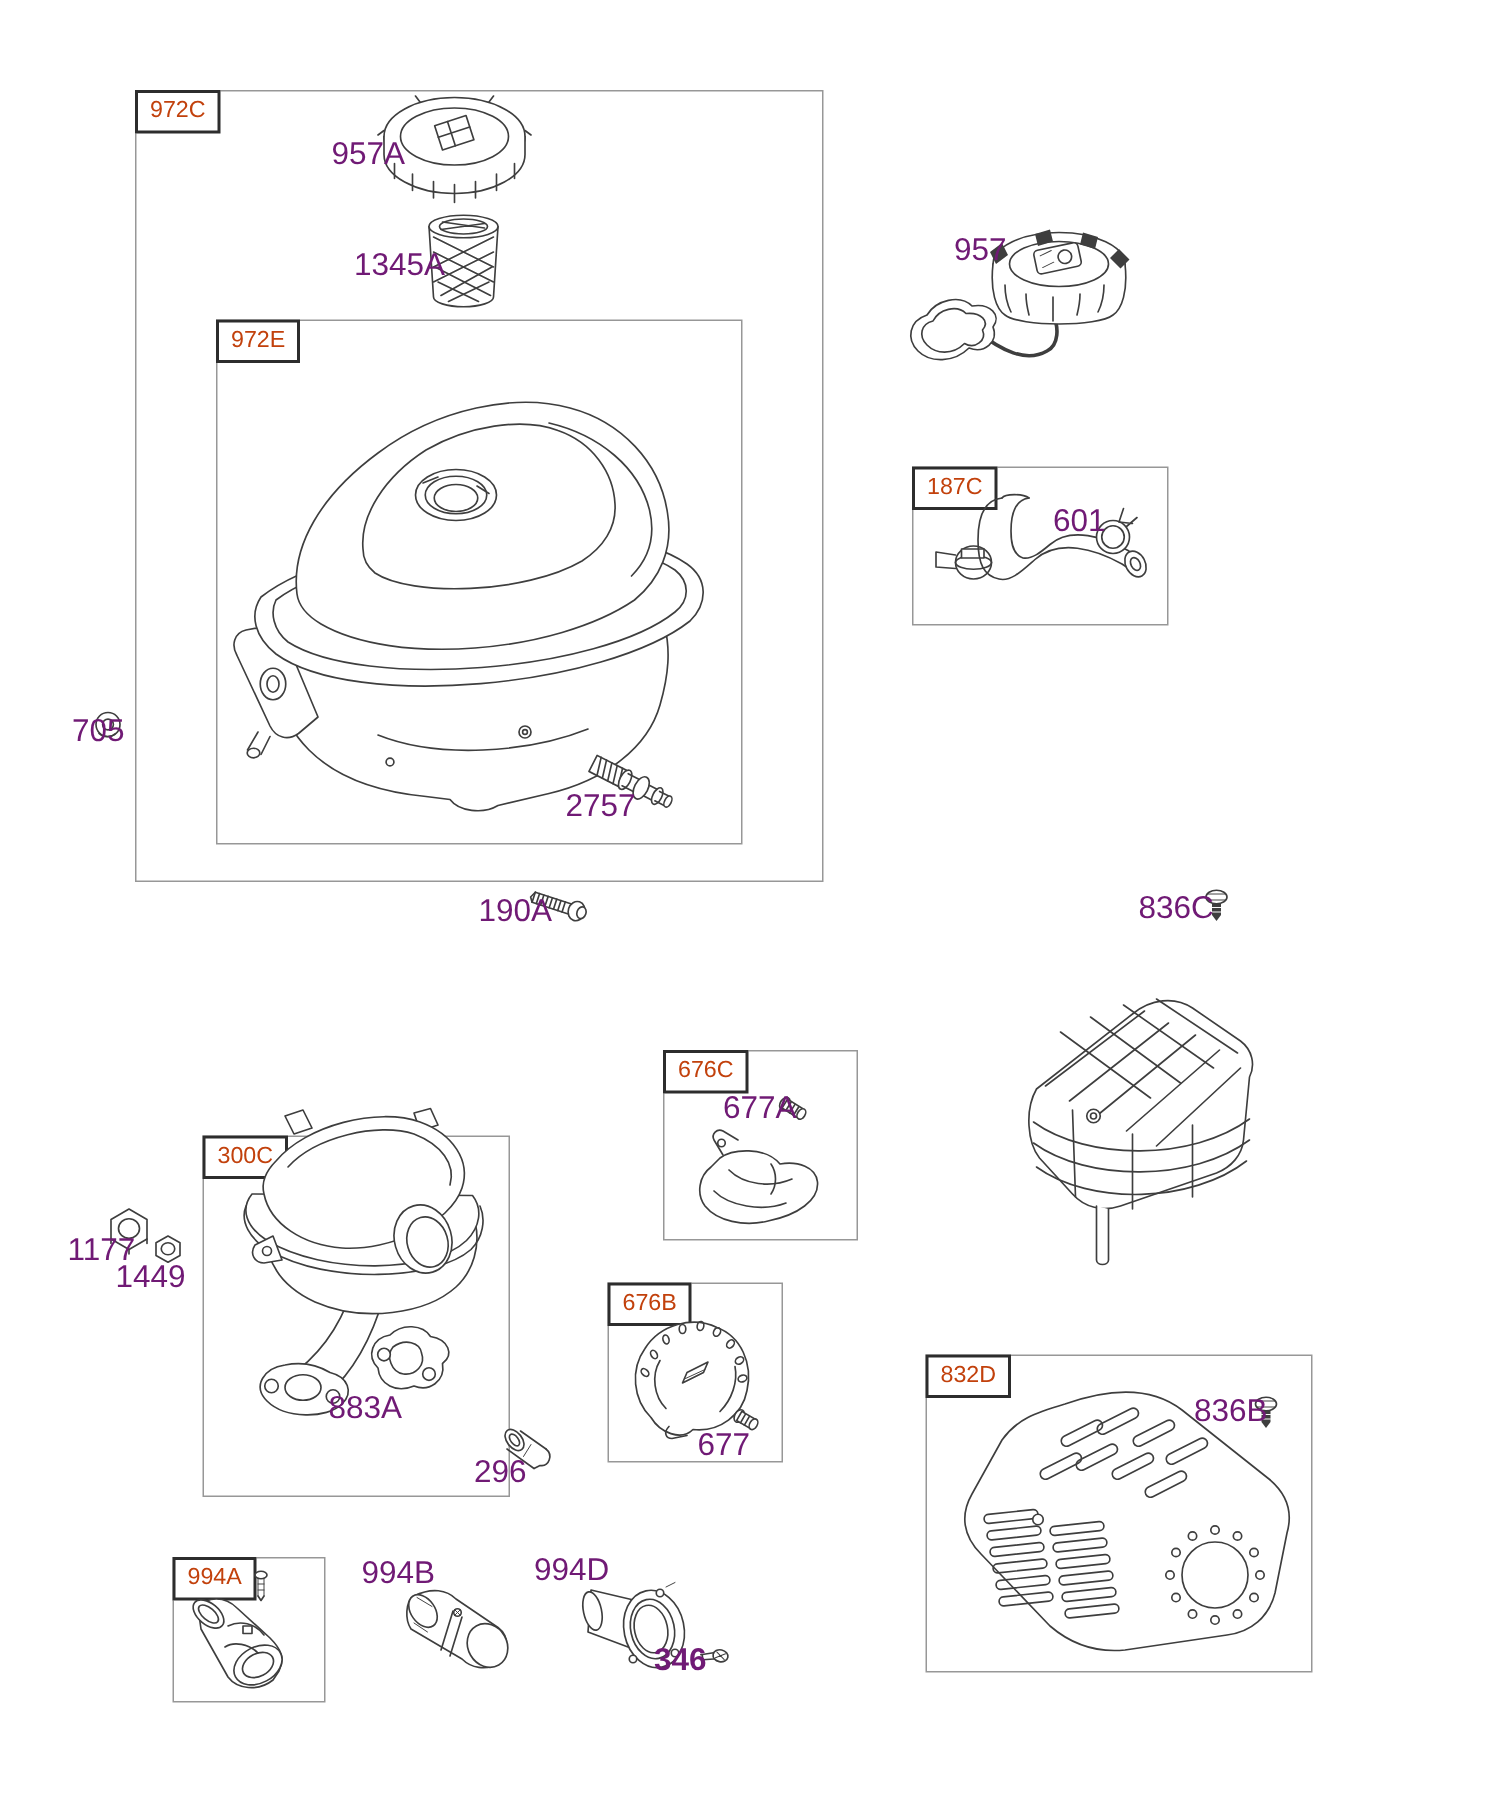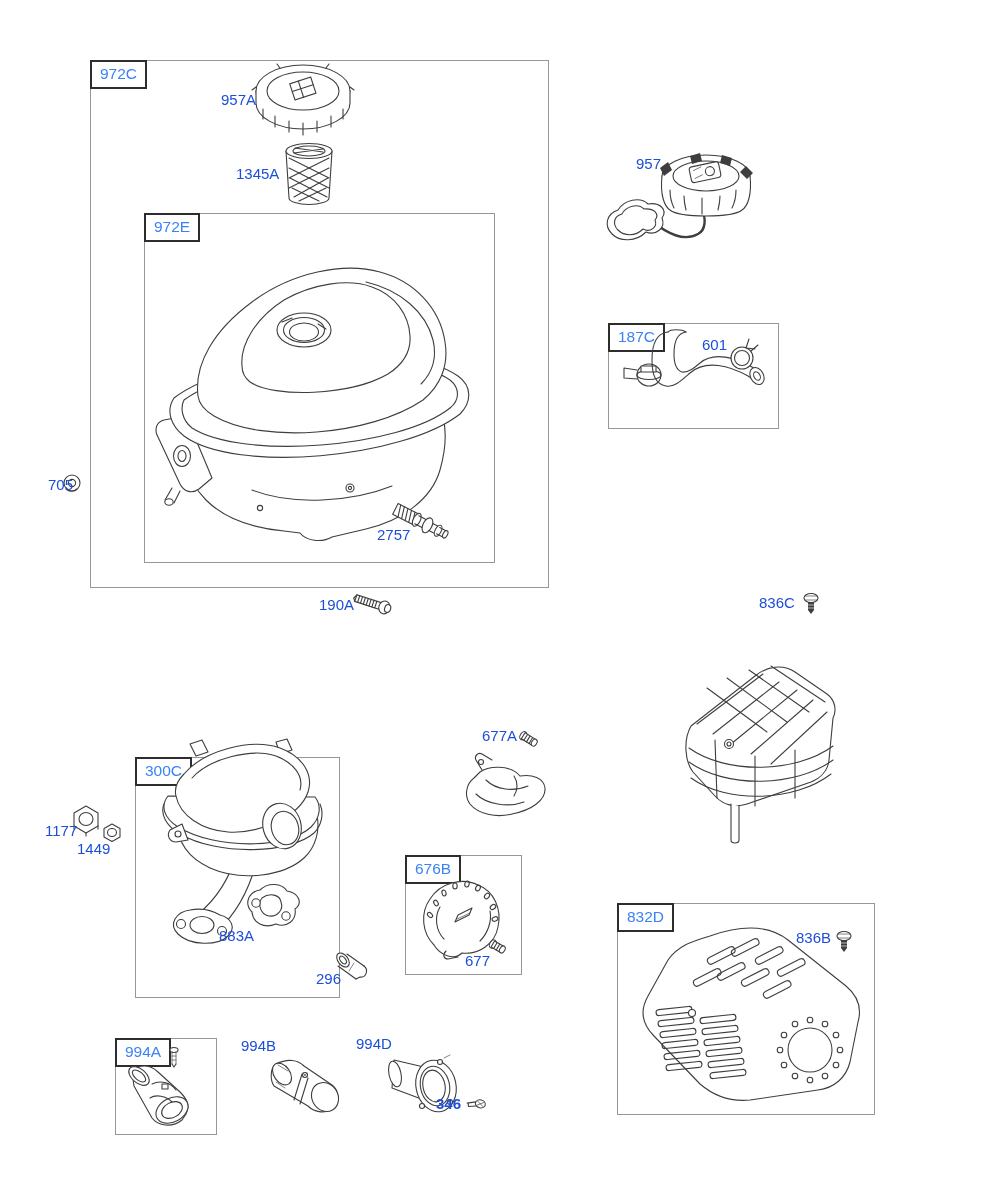--- a/index.html
+++ b/index.html
@@ -1,45 +1,48 @@
 <!DOCTYPE html>
 <html><head>
 <meta charset="utf-8">
 <style>
   html,body{margin:0;padding:0;background:#ffffff;}
   .diagram{position:relative;width:1005px;height:1200px;background:#ffffff;
            font-family:"Liberation Sans",sans-serif;overflow:hidden;}
   .cbox{position:absolute;border:1px solid #979797;}
   .tag{position:absolute;left:-1px;top:-1px;background:#ffffff;border:2px solid #2d2d2d;
-       padding:4px 8px 5px;font-size:15.5px;line-height:1;color:#3b82f6;white-space:nowrap;}
-  .lbl{position:absolute;font-size:15px;color:#1d4ed8;white-space:nowrap;line-height:1;}
+       padding:4px 8px 5px;font-size:15.5px;line-height:1;color:#c2410c;white-space:nowrap;}
+  .lbl{position:absolute;font-size:21px;color:#701a75;white-space:nowrap;line-height:1;}
   .part{position:absolute;}
   .part path,.part ellipse,.part circle,.part rect,.part polygon{
        fill:none;stroke:#3e3e3e;stroke-width:1.1;stroke-linecap:round;stroke-linejoin:round;}
   .part .f{fill:#ffffff;}
   .part .d{fill:#3e3e3e;stroke:none;}
   .part .t{stroke-width:0.65;}
   .part .k{stroke-width:2.4;}
 </style>
 </head>
 <body>
 
 <div class="diagram">
 
   <div class="cbox" style="left:90px;top:60px;width:457px;height:526px;">
     <span class="tag">972C</span>
   </div>
   <div class="cbox" style="left:144px;top:213px;width:349px;height:348px;">
     <span class="tag">972E</span>
   </div>
-  <div class="cbox" style="left:608px;top:311px;width:169px;height:104px;margin-top:12px;">
+  <div class="cbox" style="left:608px;top:311px;width:169px;height:104px;">
     <span class="tag">187C</span>
   </div>
   <div class="cbox" style="left:135px;top:713px;width:203px;height:239px;margin-top:44px;">
     <span class="tag">300C</span>
+  </div>
+  <div class="cbox" style="left:442px;top:700px;width:128px;height:125px;">
+    <span class="tag">676C</span>
   </div>
   <div class="cbox" style="left:405px;top:855px;width:115px;height:118px;">
     <span class="tag">676B</span>
   </div>
   <div class="cbox" style="left:617px;top:903px;width:256px;height:210px;">
     <span class="tag">832D</span>
   </div>
   <div class="cbox" style="left:115px;top:1038px;width:100px;height:95px;">
     <span class="tag">994A</span>
   </div>

